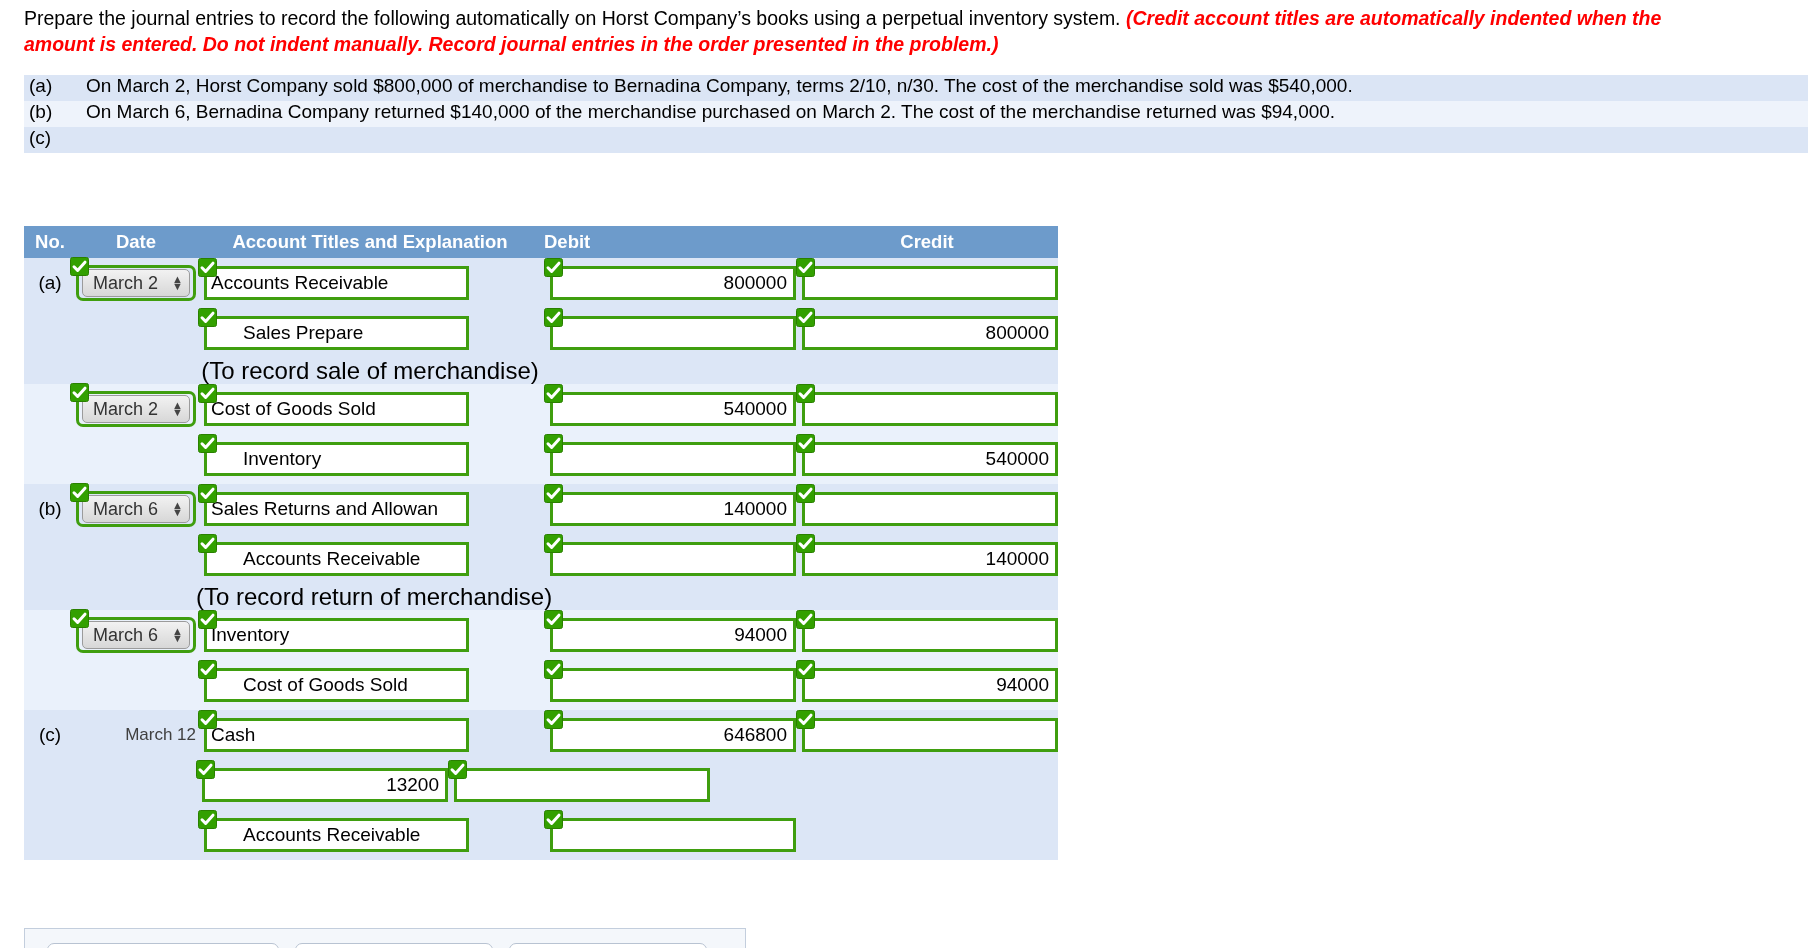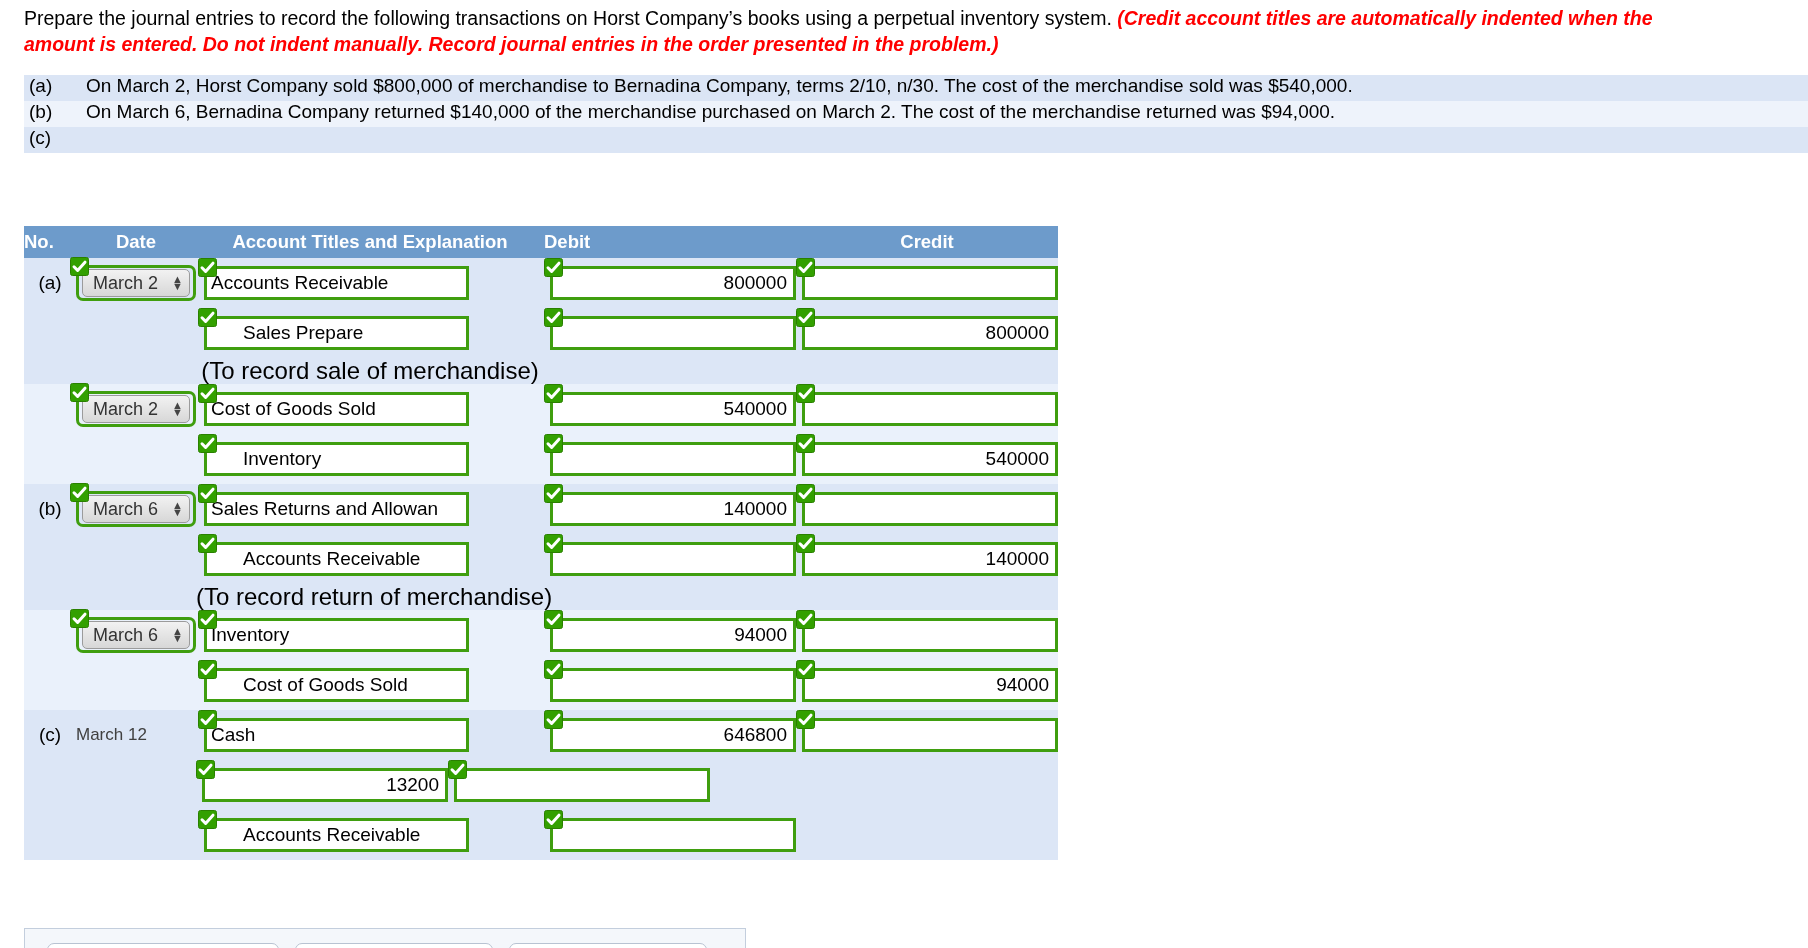--- a/index.html
+++ b/index.html
@@ -79,21 +79,21 @@
   }
   .jhead {
     display: flex;
     height: 32px;
     background: #6d9bcb;
     color: #ffffff;
     font-weight: bold;
     font-size: 18.5px;
     align-items: center;
   }
-  .jhead .c-no     { width: 52px;  }
+  .jhead .c-no     { width: 52px;  text-align: center; }
   .jhead .c-date   { width: 120px; text-align: center; }
   .jhead .c-acct   { width: 348px; text-align: center; }
   .jhead .c-debit  { width: 252px; text-align: left; }
   .jhead .c-credit { width: 262px; text-align: center; }
 
   .jbody { }
   .jgroup { }
   .jgroup.band-a { background: #dce6f6; }
   .jgroup.band-b { background: #eaf1fb; }
 
@@ -107,21 +107,21 @@
     flex: 0 0 52px;
     font-size: 19px;
     color: #000;
     text-align: center;
   }
   .cell-date {
     width: 120px;
     flex: 0 0 120px;
     display: flex;
     align-items: center;
-    justify-content: flex-start;
+    justify-content: flex-end;
     position: relative;
   }
   .cell-date.plain {
     font-size: 17px;
     color: #404040;
   }
   .cell-acct {
     width: 348px;
     flex: 0 0 348px;
     position: relative;
@@ -261,21 +261,21 @@
   }
   .fb1 { left: 22px;  width: 232px; }
   .fb2 { left: 270px; width: 198px; }
   .fb3 { left: 484px; width: 198px; }
 </style>
 </head>
 <body>
 
 <div id="page">
 
-  <div class="instructions"><span>Prepare the journal entries to record the following transactions on Horst Company’s books using a perpetual inventory system. </span><span class="note">(Credit account titles are automatically indented when the</span></div>
+  <div class="instructions"><span>Prepare the journal entries to record the following automatically on Horst Company’s books using a perpetual inventory system. </span><span class="note">(Credit account titles are automatically indented when the</span></div>
   <div class="instr-line2">amount is entered. Do not indent manually. Record journal entries in the order presented in the problem.)</div>
 
   <div class="txn-list">
     <div class="txn-row band-a">
       <span class="txn-label">(a)</span>
       <span class="txn-text">On March 2, Horst Company sold $800,000 of merchandise to Bernadina Company, terms 2/10, n/30. The cost of the merchandise sold was $540,000.</span>
     </div>
     <div class="txn-row band-b">
       <span class="txn-label">(b)</span>
       <span class="txn-text">On March 6, Bernadina Company returned $140,000 of the merchandise purchased on March 2. The cost of the merchandise returned was $94,000.</span>

